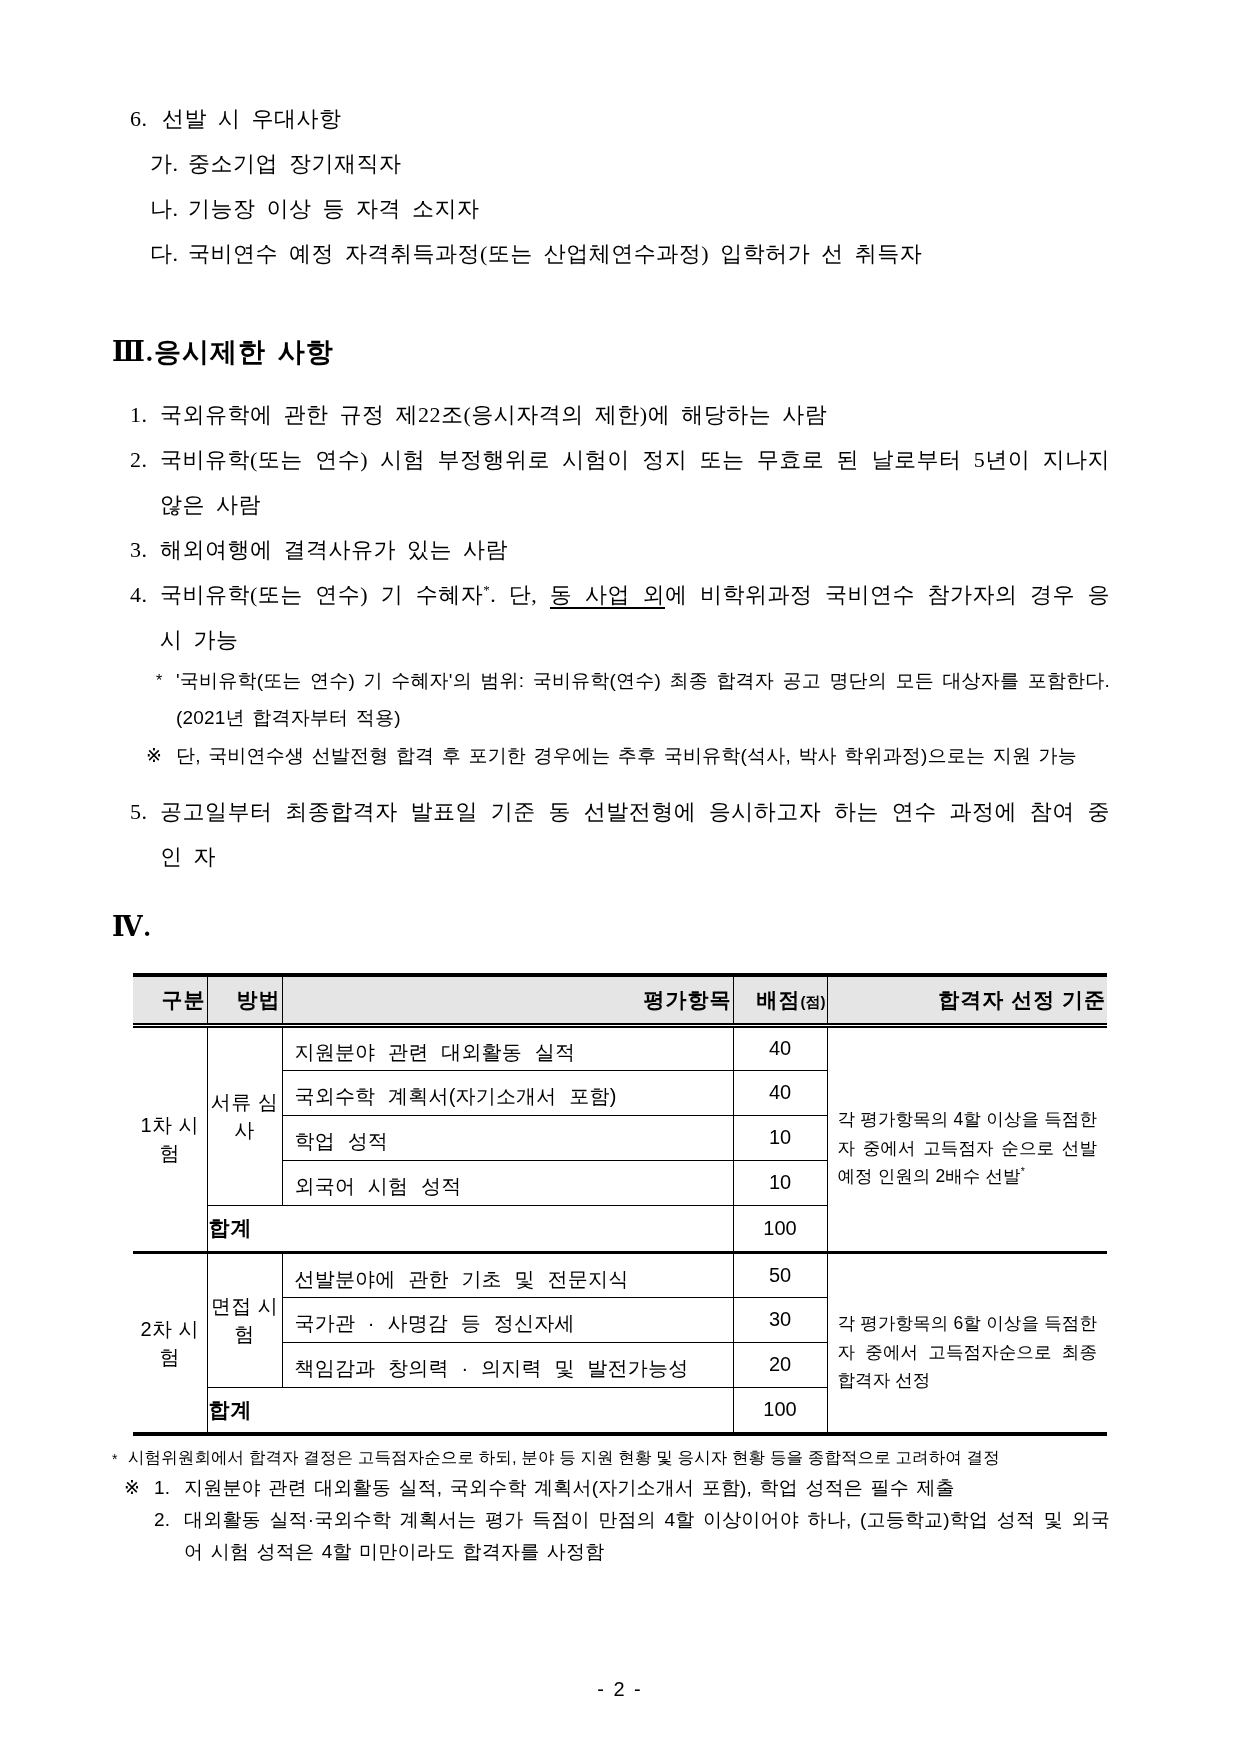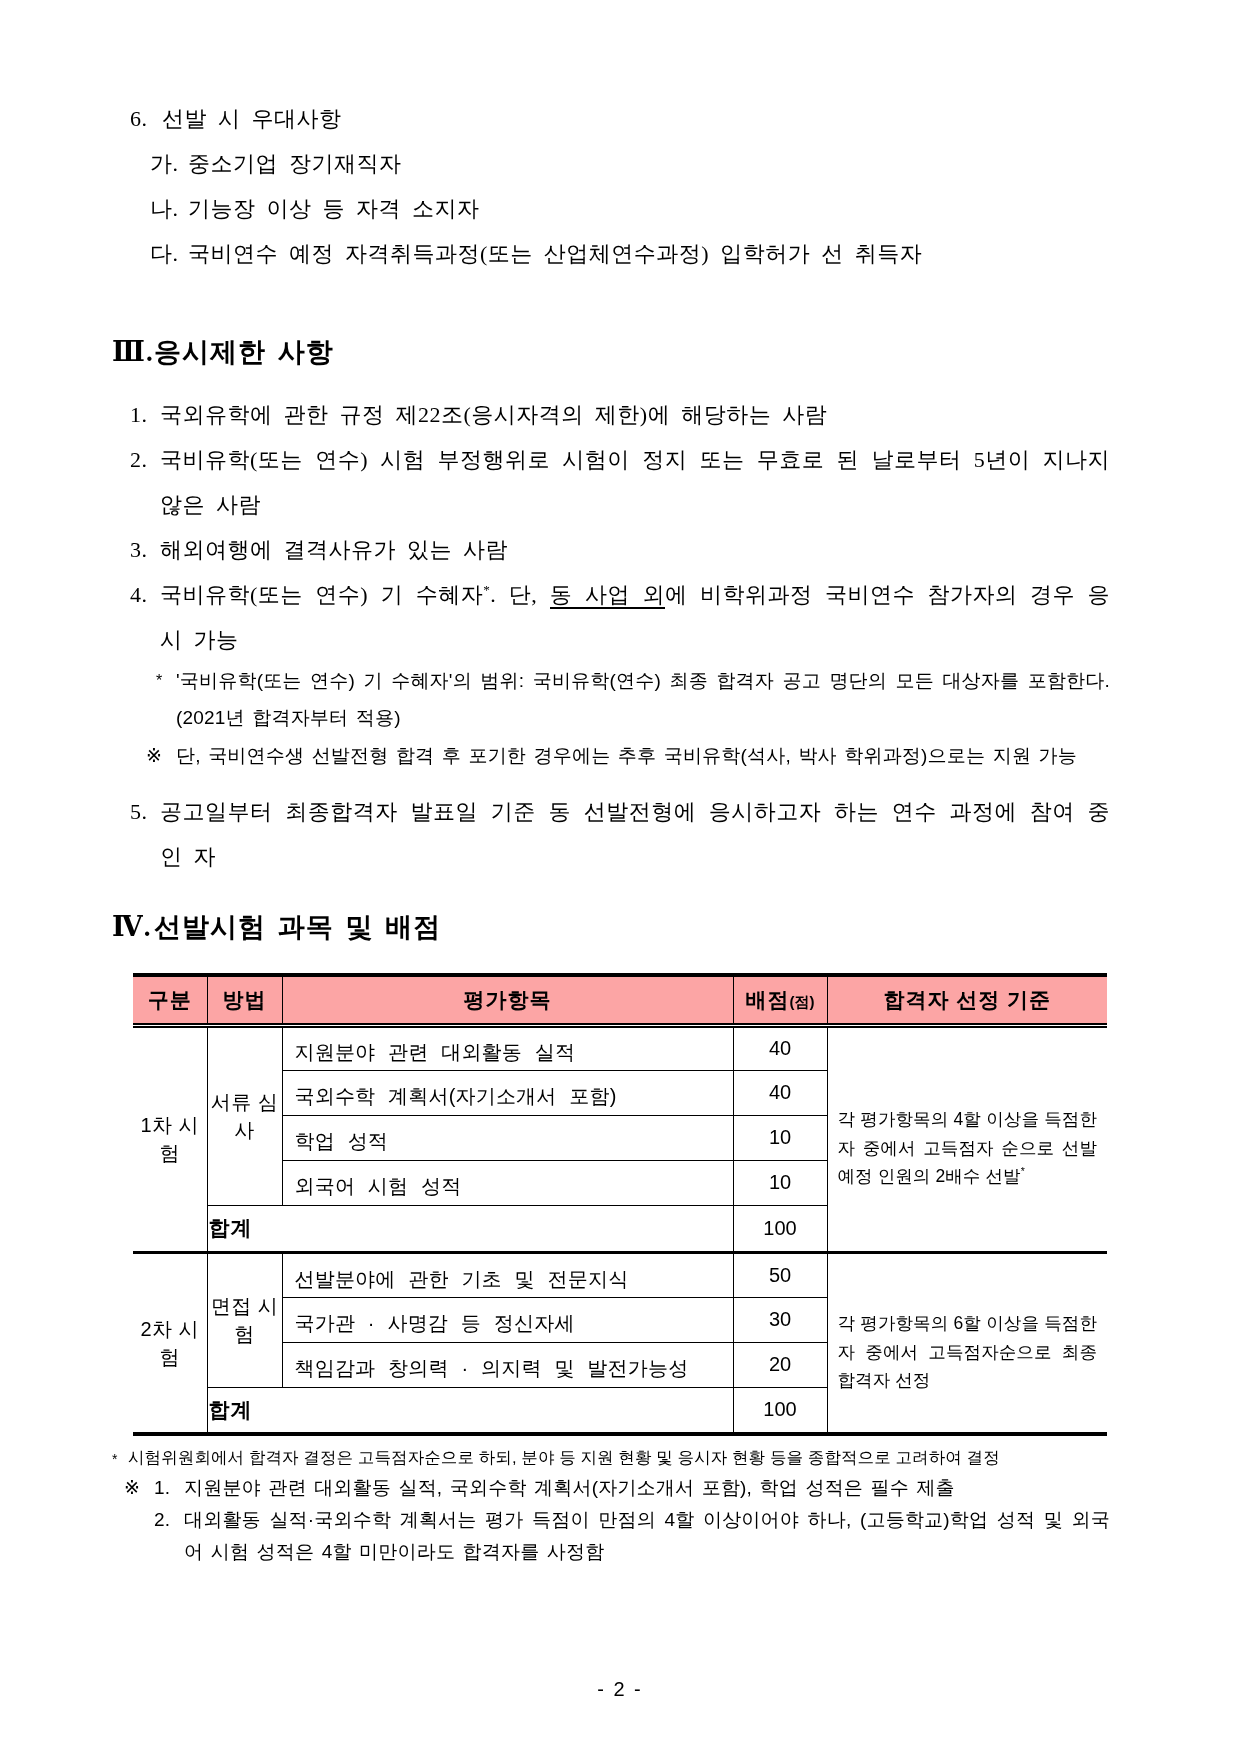--- a/index.html
+++ b/index.html
@@ -53,23 +53,23 @@
   }
   table.score col.c1{width:74px;}
   table.score col.c2{width:75px;}
   table.score col.c3{width:451px;}
   table.score col.c4{width:94px;}
   table.score col.c5{width:280px;}
   table.score th,table.score td{border:1.5px solid #000;box-sizing:border-box;}
   table.score th:first-child,table.score td:first-child{border-left:none;}
   table.score th:last-child,table.score td:last-child{border-right:none;}
   table.score thead th{
-    background:#fca5a5;
+    background:#e5e5e5;
     height:50px;font-size:21px;font-weight:bold;
-    text-align:center;vertical-align:middle;
+    text-align:right;vertical-align:middle;
     border-bottom:5px double #000;
     letter-spacing:1px;
   }
   th.crit-h{letter-spacing:3px;}
   th .paren{font-size:15px;font-weight:bold;letter-spacing:0;}
   tbody.sec1{border-bottom:3px solid #000;}
   td.group,td.method{
     text-align:center;vertical-align:middle;
     font-size:20px;line-height:1.4;letter-spacing:.5px;
   }
@@ -162,21 +162,20 @@
 
     <div class="nitem" style="margin-top:14px;">
       <span class="num">5.</span>
       <span class="txt">공고일부터 최종합격자 발표일 기준 동 선발전형에 응시하고자 하는 연수 과정에 참여 중인 자</span>
     </div>
   </section>
 
   <section>
     <h2 class="second">
       <span class="num">Ⅳ.</span>
-      <span>선발시험 과목 및 배점</span>
     </h2>
 
     <table class="score">
       <colgroup>
           <col class="c1">
           <col class="c2">
           <col class="c3">
           <col class="c4">
           <col class="c5">
         </colgroup>

